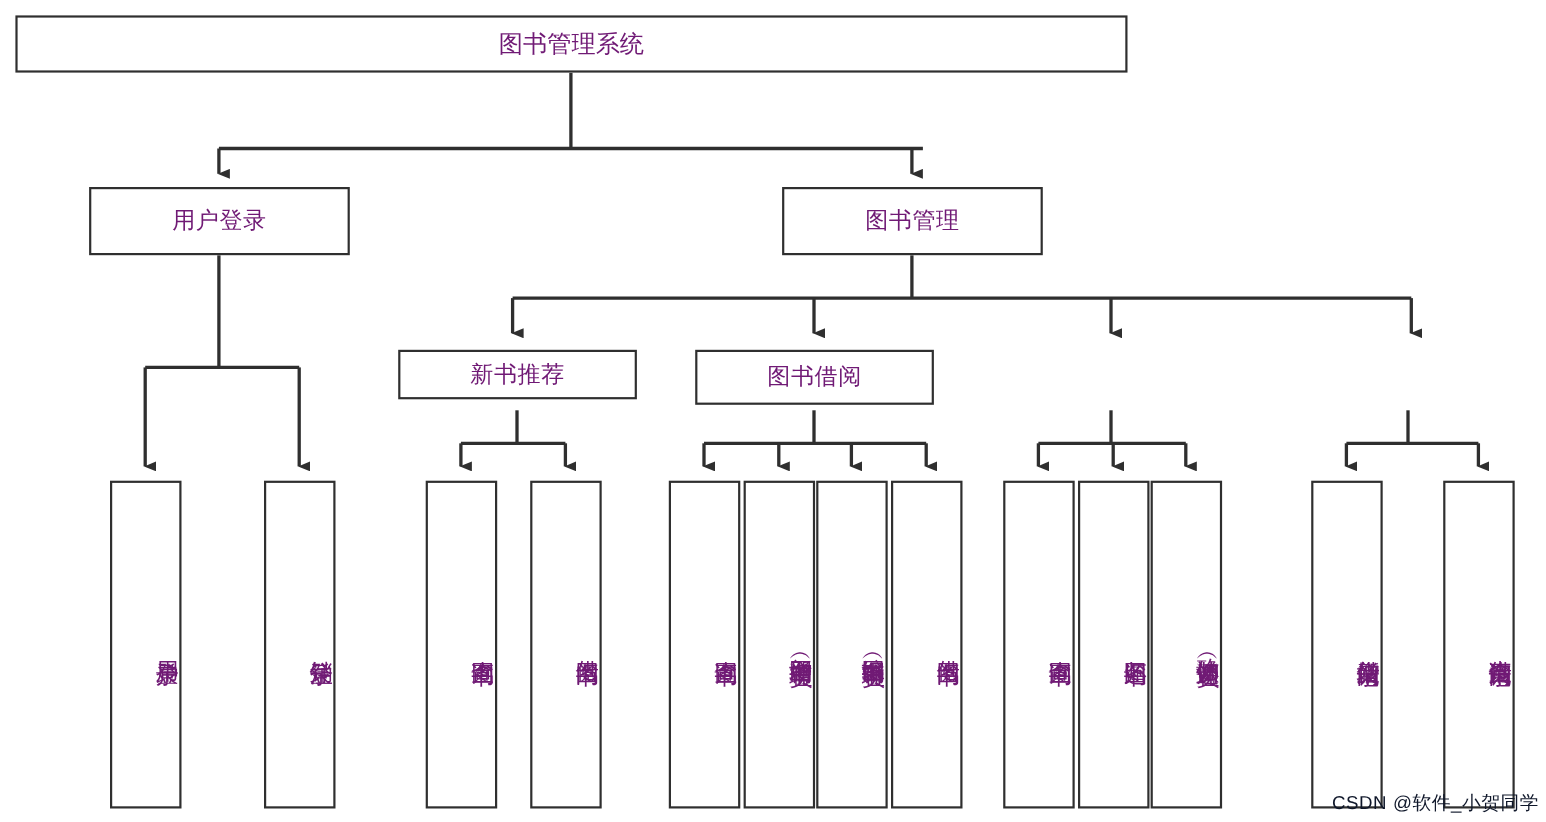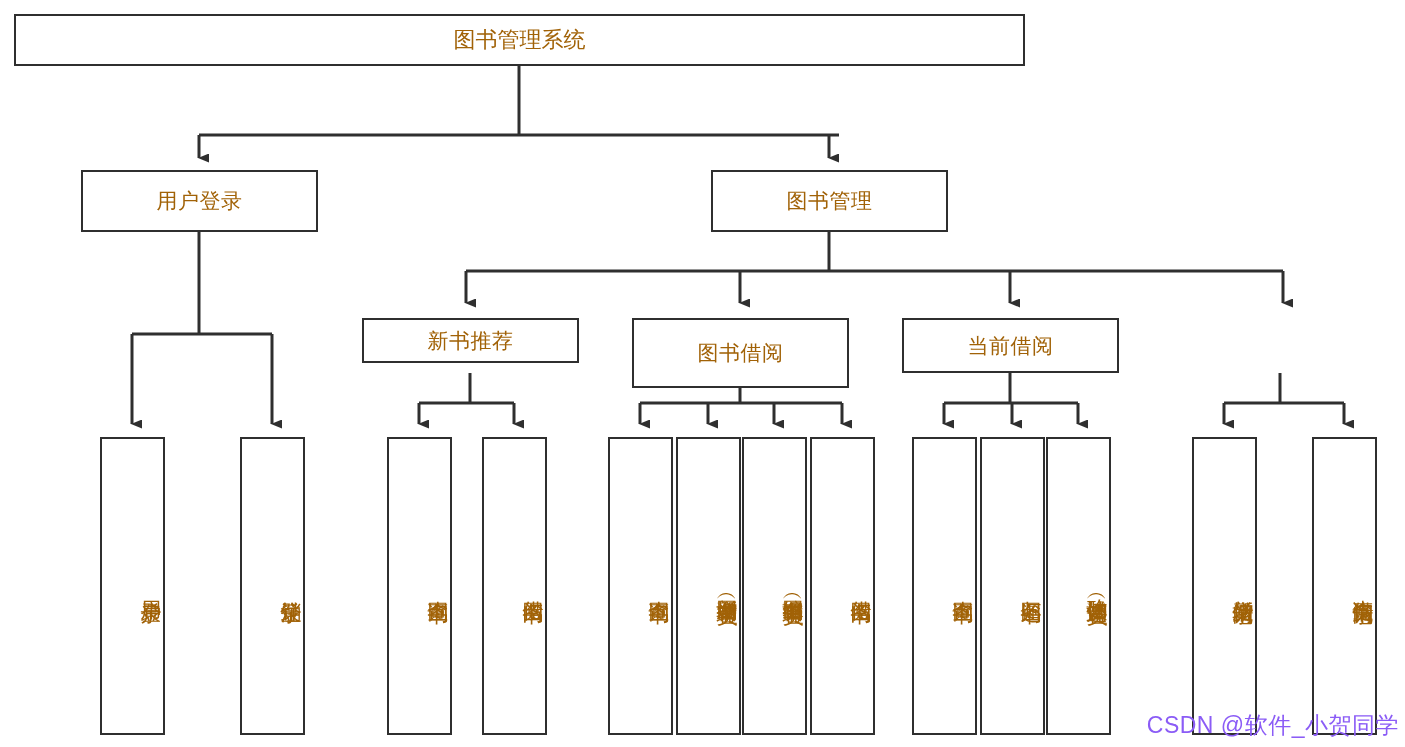--- a/index.html
+++ b/index.html
@@ -22,21 +22,21 @@
     left: 0;
     top: 0;
     width: 1405px;
     height: 747px;
   }
   .node {
     position: absolute;
     box-sizing: border-box;
     border: 2.5px solid #2f2f2f;
     background: #ffffff;
-    color: #a16207;
+    color: #701a75;
     display: flex;
     align-items: center;
     justify-content: center;
     text-align: left;
     line-height: 1.12;
   }
   .node.h {
     font-size: 21px;
     letter-spacing: 0.5px;
   }
@@ -56,22 +56,22 @@
   .node.v .vtext {
     writing-mode: vertical-rl;
     text-orientation: upright;
     display: block;
     white-space: normal;
   }
   .watermark {
     position: absolute;
     right: 6px;
     bottom: 6px;
-    font-size: 23px;
-    color: #8b5cf6;
+    font-size: 17px;
+    color: #0f172a;
     letter-spacing: 0.5px;
     white-space: nowrap;
   }
 </style>
 </head>
 <body>
 
 <div id="canvas">
 
   <svg id="edges" viewBox="0 0 1405 747" xmlns="http://www.w3.org/2000/svg">
@@ -131,25 +131,22 @@
   <div class="node h" style="left:81px; top:170px; width:237px; height:62px;">
     <span>用户登录</span>
   </div>
   <div class="node h" style="left:711px; top:170px; width:237px; height:62px;">
     <span>图书管理</span>
   </div>
 
   <div class="node h" style="left:362px; top:318px; width:217px; height:45px;">
     <span>新书推荐</span>
   </div>
-  <div class="node h" style="left:632px; top:318px; width:217px; height:70px;">
+  <div class="node h" style="left:632px; top:318px; width:217px; height:50px;">
     <span>图书借阅</span>
-  </div>
-  <div class="node h" style="left:902px; top:318px; width:217px; height:55px;">
-    <span>当前借阅</span>
   </div>
 
   <div class="node v" style="left:100px; top:437px; width:65px; height:298px;">
     <span class="vtext">用户登录</span>
   </div>
   <div class="node v" style="left:240px; top:437px; width:65px; height:298px;">
     <span class="vtext">注销登录</span>
   </div>
 
   <div class="node v" style="left:387px; top:437px; width:65px; height:298px;">

